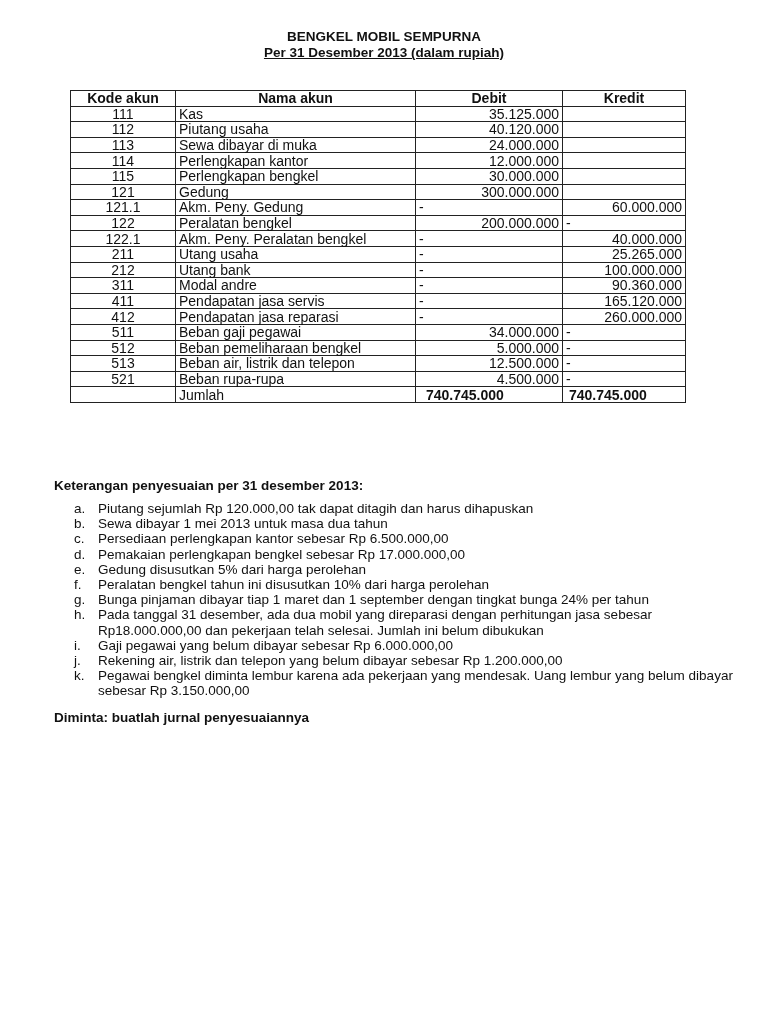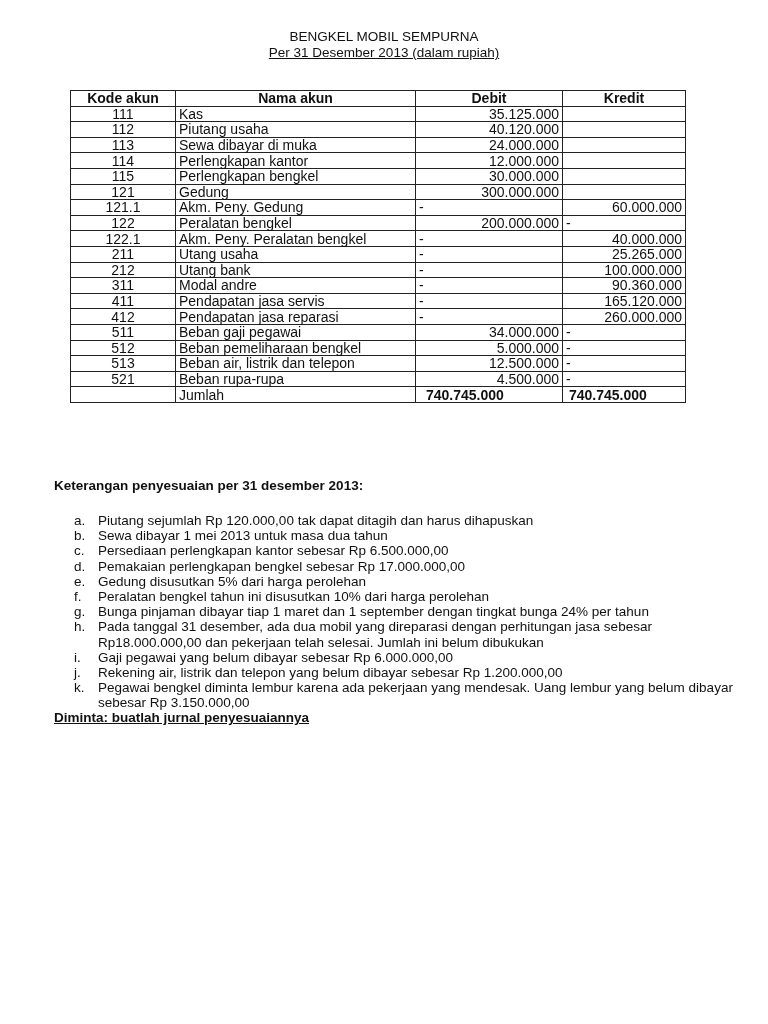--- a/index.html
+++ b/index.html
@@ -1,44 +1,44 @@
 <!DOCTYPE html>
 <html><head>
 <meta charset="utf-8">
 <style>
   html, body { margin: 0; padding: 0; background: #ffffff; }
   body {
     width: 768px; height: 1024px; position: relative; overflow: hidden;
     font-family: "Liberation Sans", sans-serif; color: #111;
   }
-  .header { position: absolute; top: 29px; left: 0; width: 768px; text-align: center; font-weight: normal; font-size: 13.5px; line-height: 16px; }
+  .header { position: absolute; top: 29px; left: 0; width: 768px; text-align: center; font-weight: bold; font-size: 13.5px; line-height: 16px; }
   .header .sub3 { text-decoration: underline; }
   table.ledger {
     position: absolute; top: 90px; left: 70px; width: 616px;
     border-collapse: collapse; font-size: 14px;
   }
   table.ledger th, table.ledger td {
     border: 1px solid #222; padding: 0 3px; height: 14.6px; line-height: 14px; white-space: nowrap;
   }
   table.ledger th { font-weight: bold; text-align: center; }
   td.code { text-align: center; width: 98px; }
   td.name { width: 233px; padding-left: 5px; }
   td.debit { width: 133px; padding-left: 10px; }
   td.kredit { padding-left: 6px; }
   td.num { text-align: right; padding-right: 52px; padding-left: 0; }
   td.dash { text-align: left; }
   tr.total td { font-weight: bold; }
   tr.total td.name { font-weight: normal; }
   .notes { position: absolute; top: 478px; left: 54px; width: 680px; font-size: 13.5px; }
-  .notes .title { font-weight: bold; margin-bottom: 20px; }
+  .notes .title { font-weight: bold; margin-bottom: 8px; }
   .notes ol { list-style: none; margin: 0; padding: 0; }
   .notes li { display: flex; line-height: 15.2px; }
   .notes li .mark { width: 24px; padding-left: 20px; flex: none; }
   .notes li .txt { flex: 1; }
-  .request { position: absolute; top: 710px; left: 54px; font-size: 13.5px; font-weight: bold; text-decoration: underline; }
+  .request { position: absolute; top: 710px; left: 54px; font-size: 13.5px; font-weight: bold; }
 </style>
 </head>
 <body>
 
 <div class="header">
   <div>BENGKEL MOBIL SEMPURNA</div>
   <div class="sub3">Per 31 Desember 2013 (dalam rupiah)</div>
 </div>
 
 <table class="ledger">

